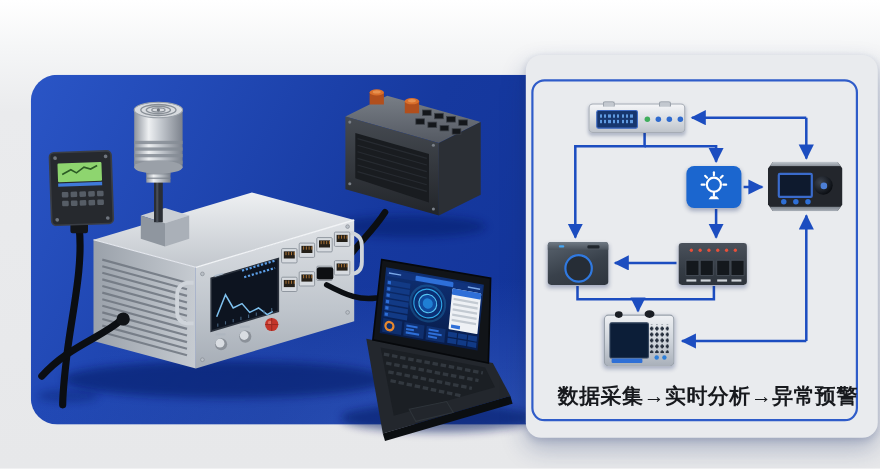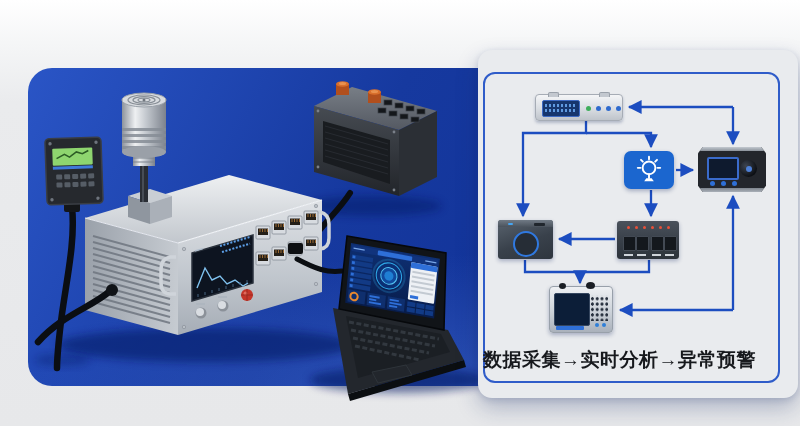--- a/index.html
+++ b/index.html
@@ -19,21 +19,21 @@
     position:absolute;left:478px;top:50px;width:320px;height:348px;border-radius:14px;
     background:#e9ebee;
     box-shadow:0 10px 22px rgba(25,45,105,.28),0 2px 6px rgba(25,45,105,.15);
   }
   .inner-border{
     position:absolute;left:483px;top:72px;width:293px;height:307px;
     border:2px solid #2f5cc9;border-radius:12px;
   }
   .caption{
     position:absolute;left:483px;top:347px;width:297px;height:24px;
-    text-align:left;font-size:19px;font-weight:700;color:#17191d;letter-spacing:.5px;
+    text-align:right;font-size:19px;font-weight:700;color:#17191d;letter-spacing:.5px;
   }
   .node{position:absolute;box-sizing:border-box;}
   
   .n-daq{left:535px;top:94px;width:88px;height:27px;border-radius:4px;
     background:linear-gradient(180deg,#f4f5f7 0%,#d9dde2 55%,#bfc4cb 100%);
     border:1px solid #a6acb5;box-shadow:0 2px 3px rgba(20,40,90,.25);}
   .n-daq .tab{position:absolute;top:-3px;width:9px;height:4px;background:#c3c8cf;border:1px solid #9aa1aa;border-bottom:none;border-radius:2px 2px 0 0;}
   .n-daq .tab.l{left:12px}.n-daq .tab.r{right:12px}
   .n-daq .display{position:absolute;left:6px;top:5px;width:36px;height:15px;background:#16366e;border:1px solid #3e6bc4;border-radius:2px;overflow:hidden;}
   .n-daq .display i{display:block;height:3px;margin:2.5px 2px 0 2px;background:repeating-linear-gradient(90deg,#5f9ae0 0 2px,transparent 2px 4px);}

